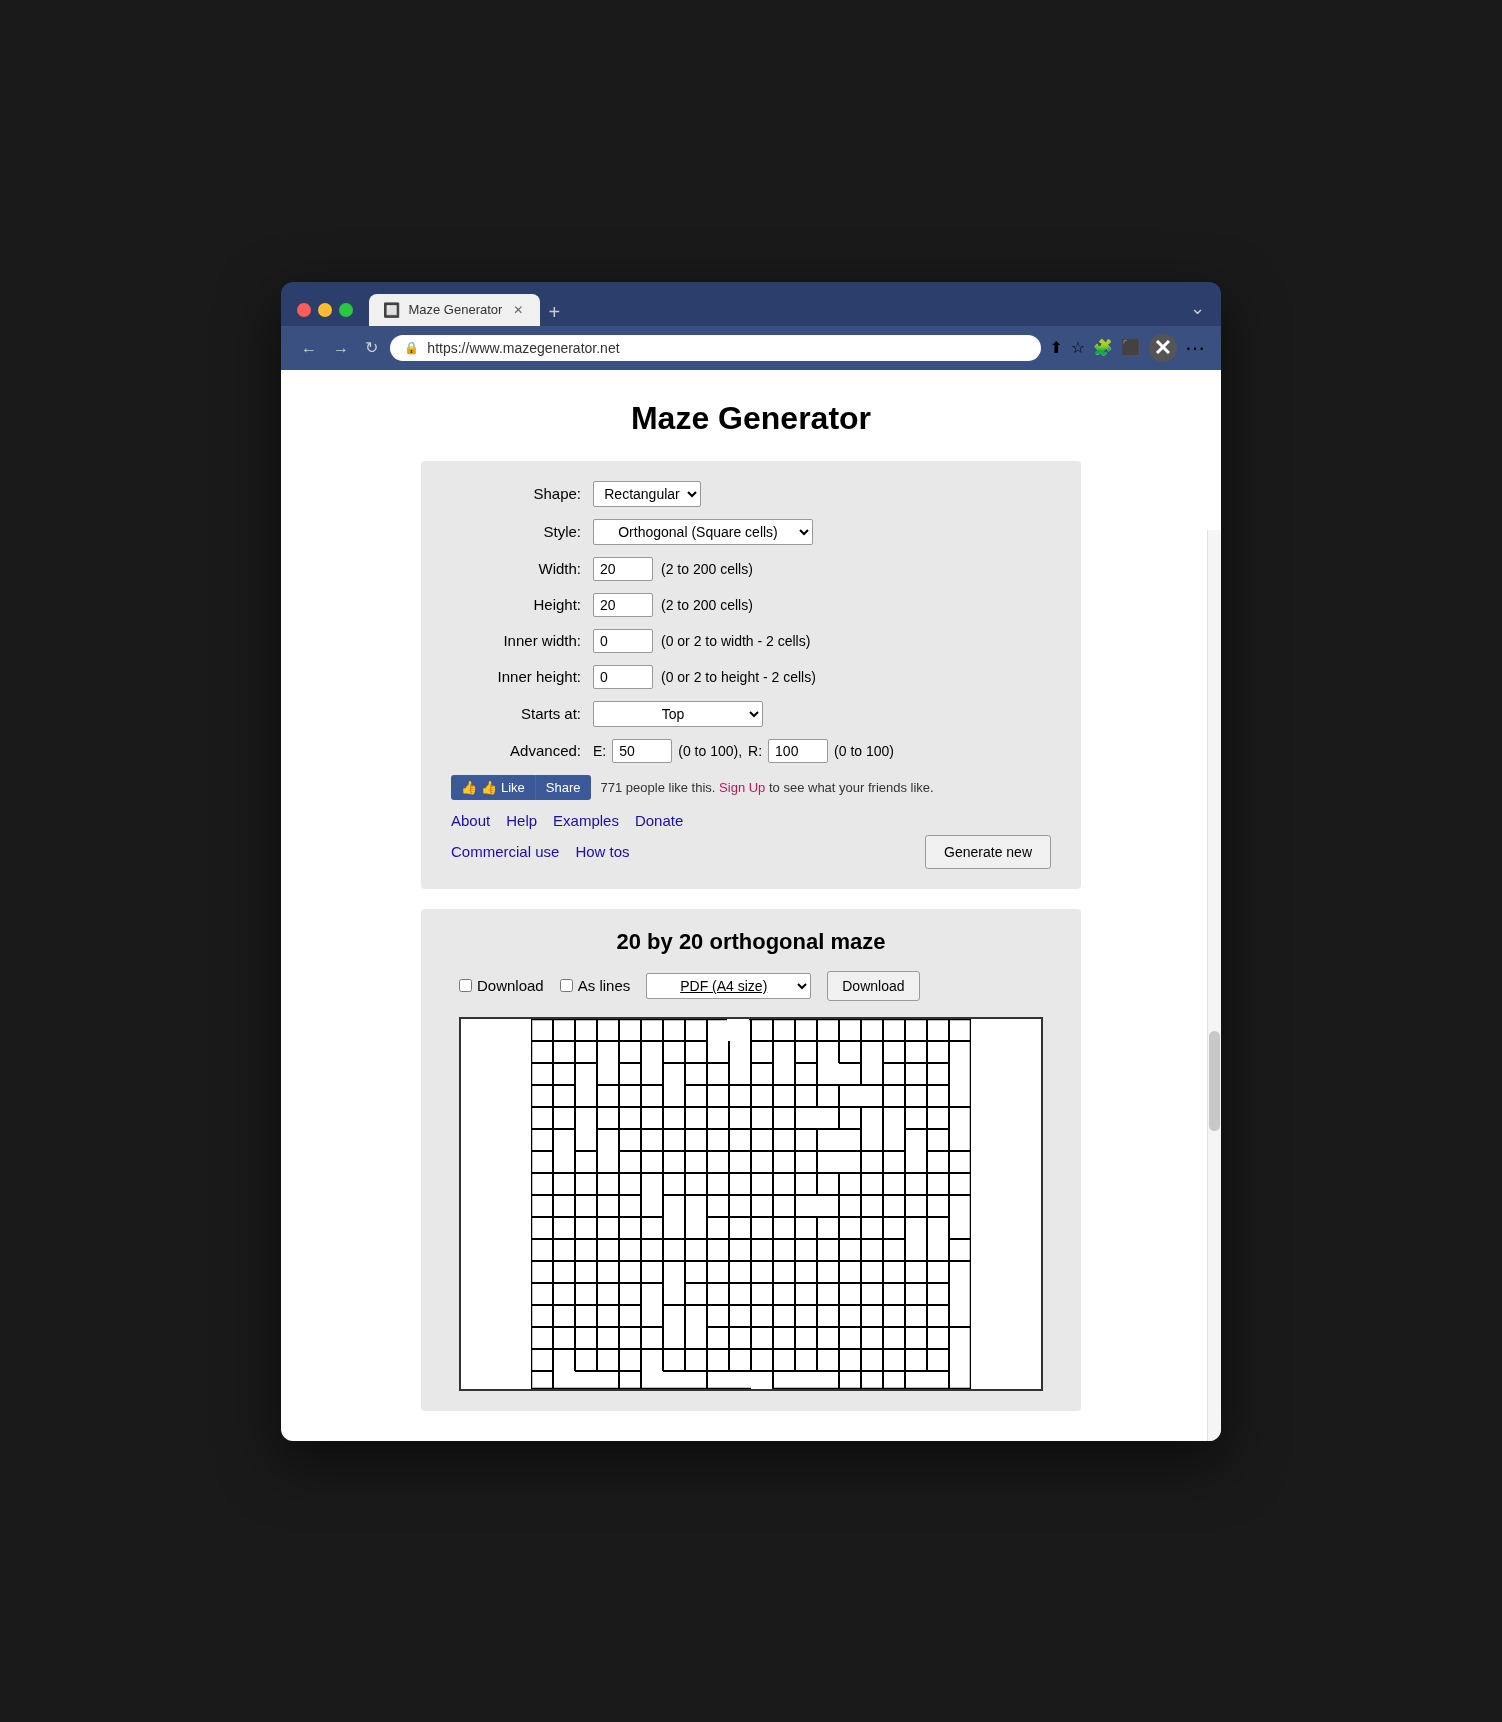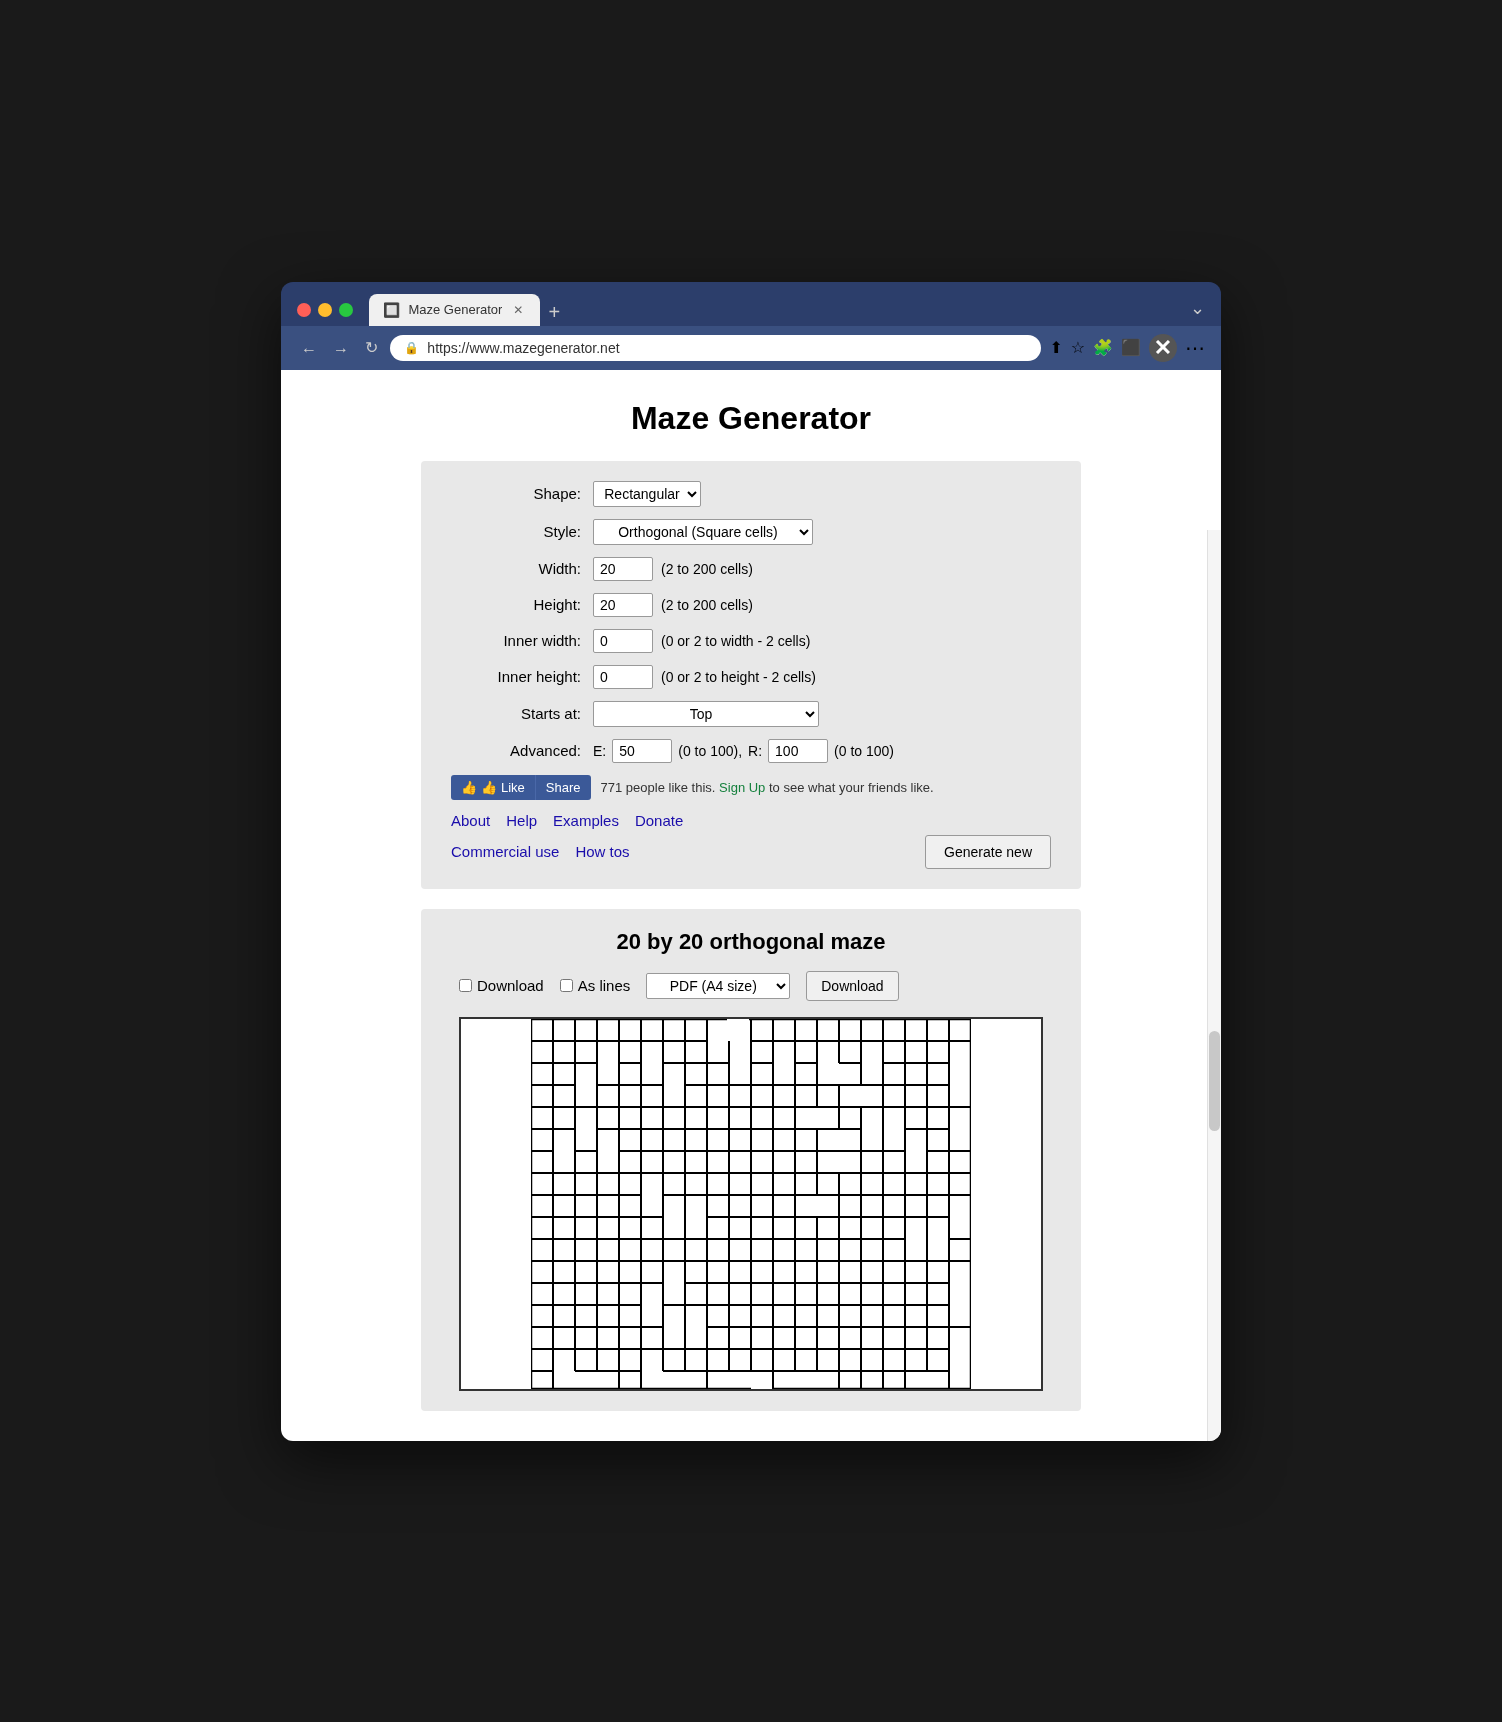--- a/index.html
+++ b/index.html
@@ -193,21 +193,21 @@
       width: 60px;
     }
 
     .hint-text {
       margin-left: 8px;
       color: #000;
       font-size: 14px;
     }
 
     .starts-at-select {
-      width: 226px;
+      width: 170px;
     }
 
     .advanced-row {
       display: flex;
       align-items: center;
       margin-bottom: 12px;
       font-size: 15px;
     }
 
     .advanced-inputs {
@@ -248,21 +248,21 @@
       border-left: 1px solid #4a68a8;
     }
 
     .fb-like-text {
       margin-left: 10px;
       font-size: 13px;
       color: #333;
     }
 
     .fb-like-text a {
-      color: #15803d;
+      color: #be185d;
       text-decoration: none;
     }
 
     .links-row {
       display: flex;
       align-items: center;
       gap: 16px;
       margin-bottom: 6px;
       font-size: 15px;
     }
@@ -303,21 +303,22 @@
 
     .checkbox-label {
       display: flex;
       align-items: center;
       gap: 5px;
       font-size: 15px;
       cursor: pointer;
     }
 
     .download-select {
-      width: 144px;
+      width: 165px;
+      text-decoration: underline;
     }
 
     .download-btn {
       background: #f0f0f0;
       border: 1px solid #999;
       padding: 6px 14px;
       font-size: 14px;
       cursor: pointer;
       border-radius: 3px;
     }

